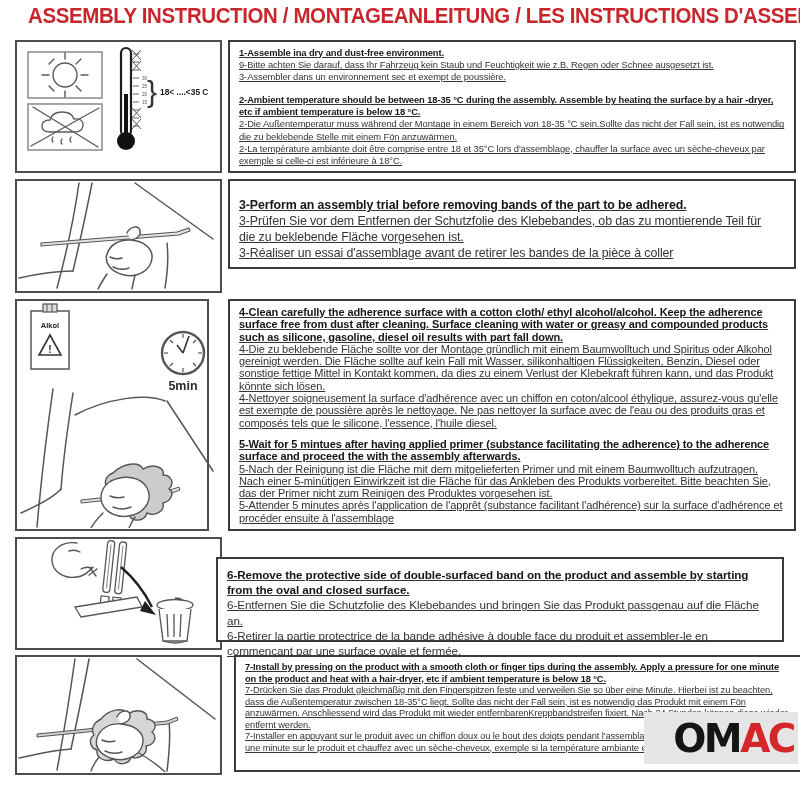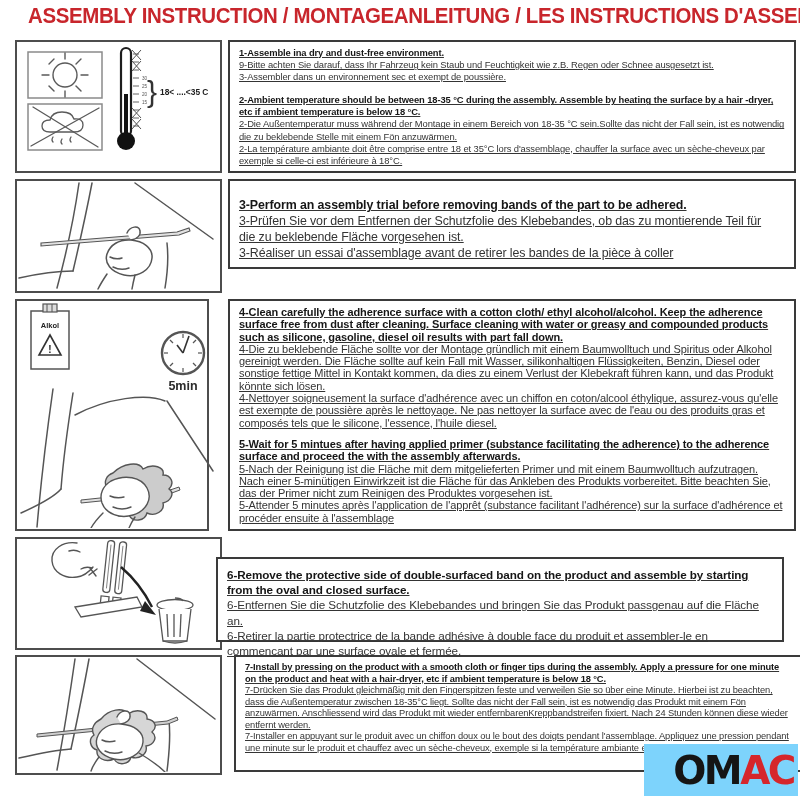--- a/index.html
+++ b/index.html
@@ -17,21 +17,21 @@
   .t-s7{font-size:9.3px;line-height:11.5px;letter-spacing:-0.1px;margin-left:6px;}
   .t-l{font-size:12.4px;line-height:15.9px;letter-spacing:-0.1px;}
   .t-m{font-size:11.7px;line-height:15.2px;letter-spacing:-0.1px;}
   .gap{height:11px;}
   .gap-s{height:9px;}
   .pt16{padding-top:17px;}
   .pt7{padding-top:8px;}
   .w540{max-width:540px;}
   svg{display:block;}
   svg text{font-family:"Liberation Sans",sans-serif;}
-  .logo{position:absolute;left:644px;top:744px;width:154px;height:52px;background:#7dd3fc;
+  .logo{position:absolute;left:644px;top:712px;width:154px;height:52px;background:#e5e5e5;
     display:flex;align-items:center;justify-content:flex-end;z-index:5;}
   .logo-text{font-family:"DejaVu Sans",sans-serif;font-weight:900;font-size:39px;
     letter-spacing:-2.5px;line-height:1;padding-right:4px;}
   .logo-black{color:#151515;}
   .logo-red{color:#d5262b;}
 </style>
 </head>
 <body>
 
 <div class="page">

